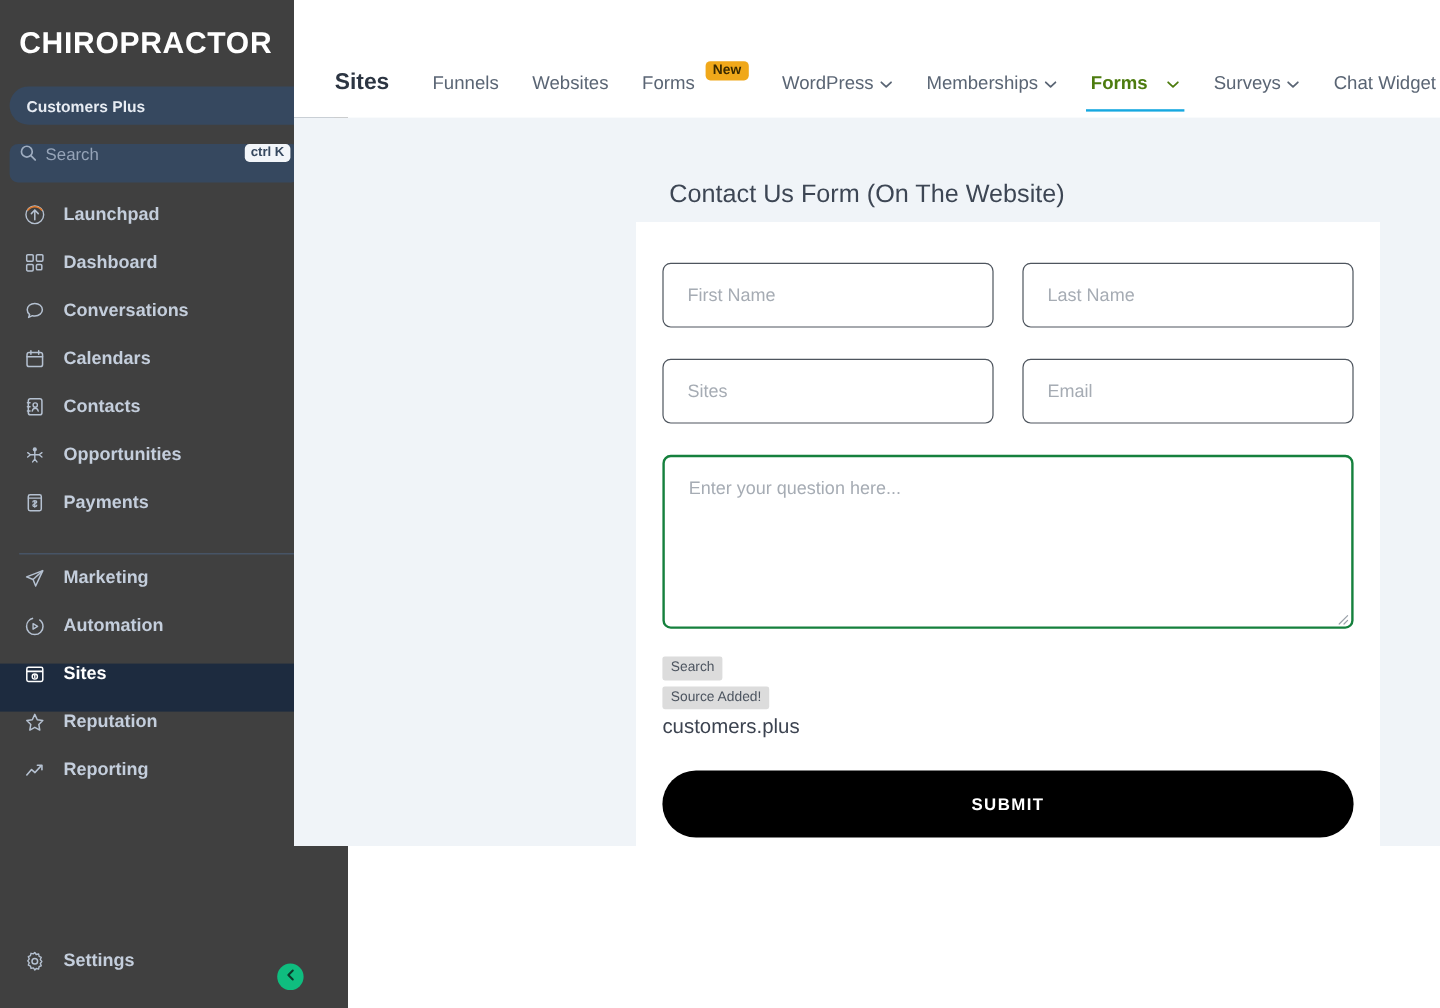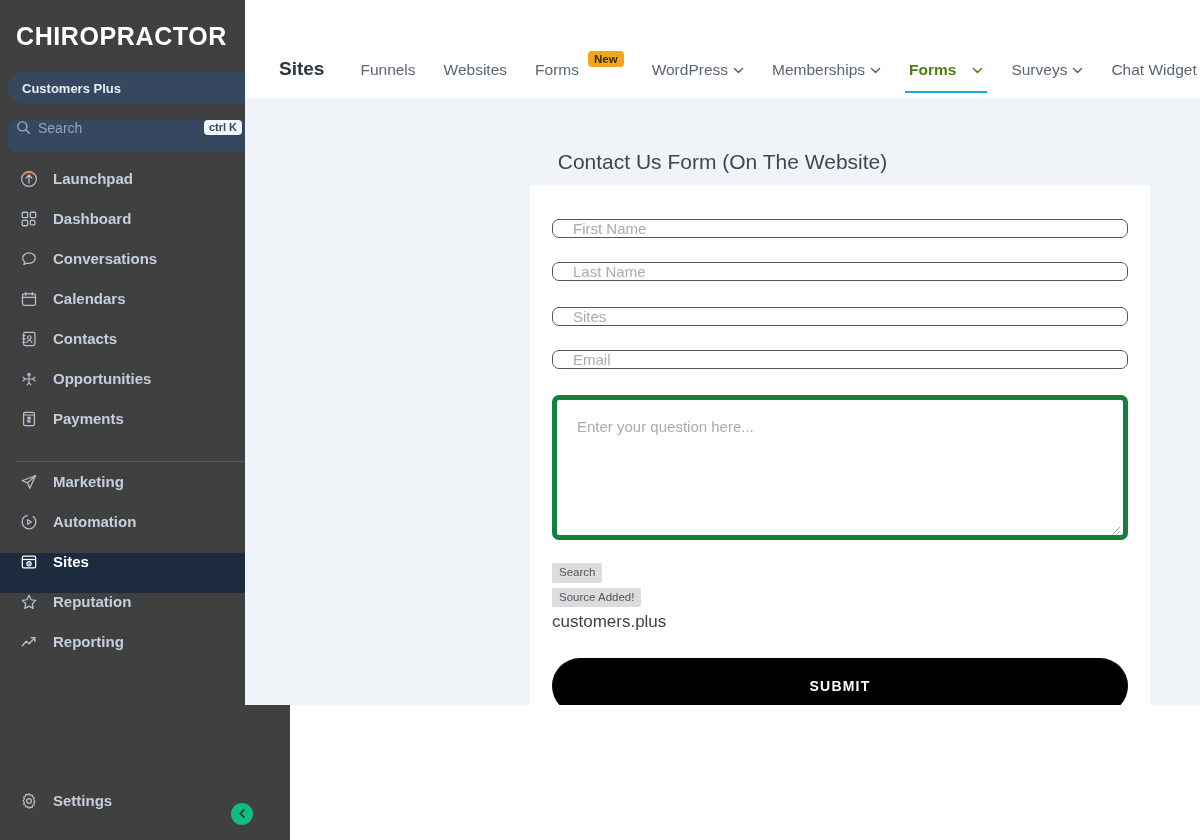--- a/index.html
+++ b/index.html
@@ -119,28 +119,28 @@
   .form-title {
     text-align: center; color: #3d4654; font-size: 21px;
     padding-top: 52px; font-weight: 400;
   }
   .form-card {
     position: absolute; left: 285px; top: 87px;
     width: 620px; background: #ffffff;
     padding: 34px 22px 40px 22px;
     min-height: 566px;
   }
-  .row { display: flex; gap: 24px; margin-bottom: 26px; flex-direction: column; }
+  .row { display: flex; gap: 24px; margin-bottom: 26px; }
   .fld {
     flex: 1; height: 54px; border: 1px solid #4e555e; border-radius: 7px;
     display: flex; align-items: center; padding: 0 20px;
     font-size: 15px; color: #a6acb4; background: #fff; cursor: text;
   }
   .ta-wrap {
-    position: relative; height: 145px; border: 5px solid #15803d;
+    position: relative; height: 145px; border: 2px solid #15803d;
     border-radius: 7px; padding: 18px 20px; margin-bottom: 22px;
     font-size: 15px; color: #a6acb4; background: #fff; cursor: text;
   }
   .resize-grip {
     position: absolute; right: 2px; bottom: 2px; width: 12px; height: 12px;
     color: #9aa1a9;
   }
   .hidden-block { margin-bottom: 26px; }
   .chip {
     display: inline-block; background: #dcdcdc; color: #4d5560;

